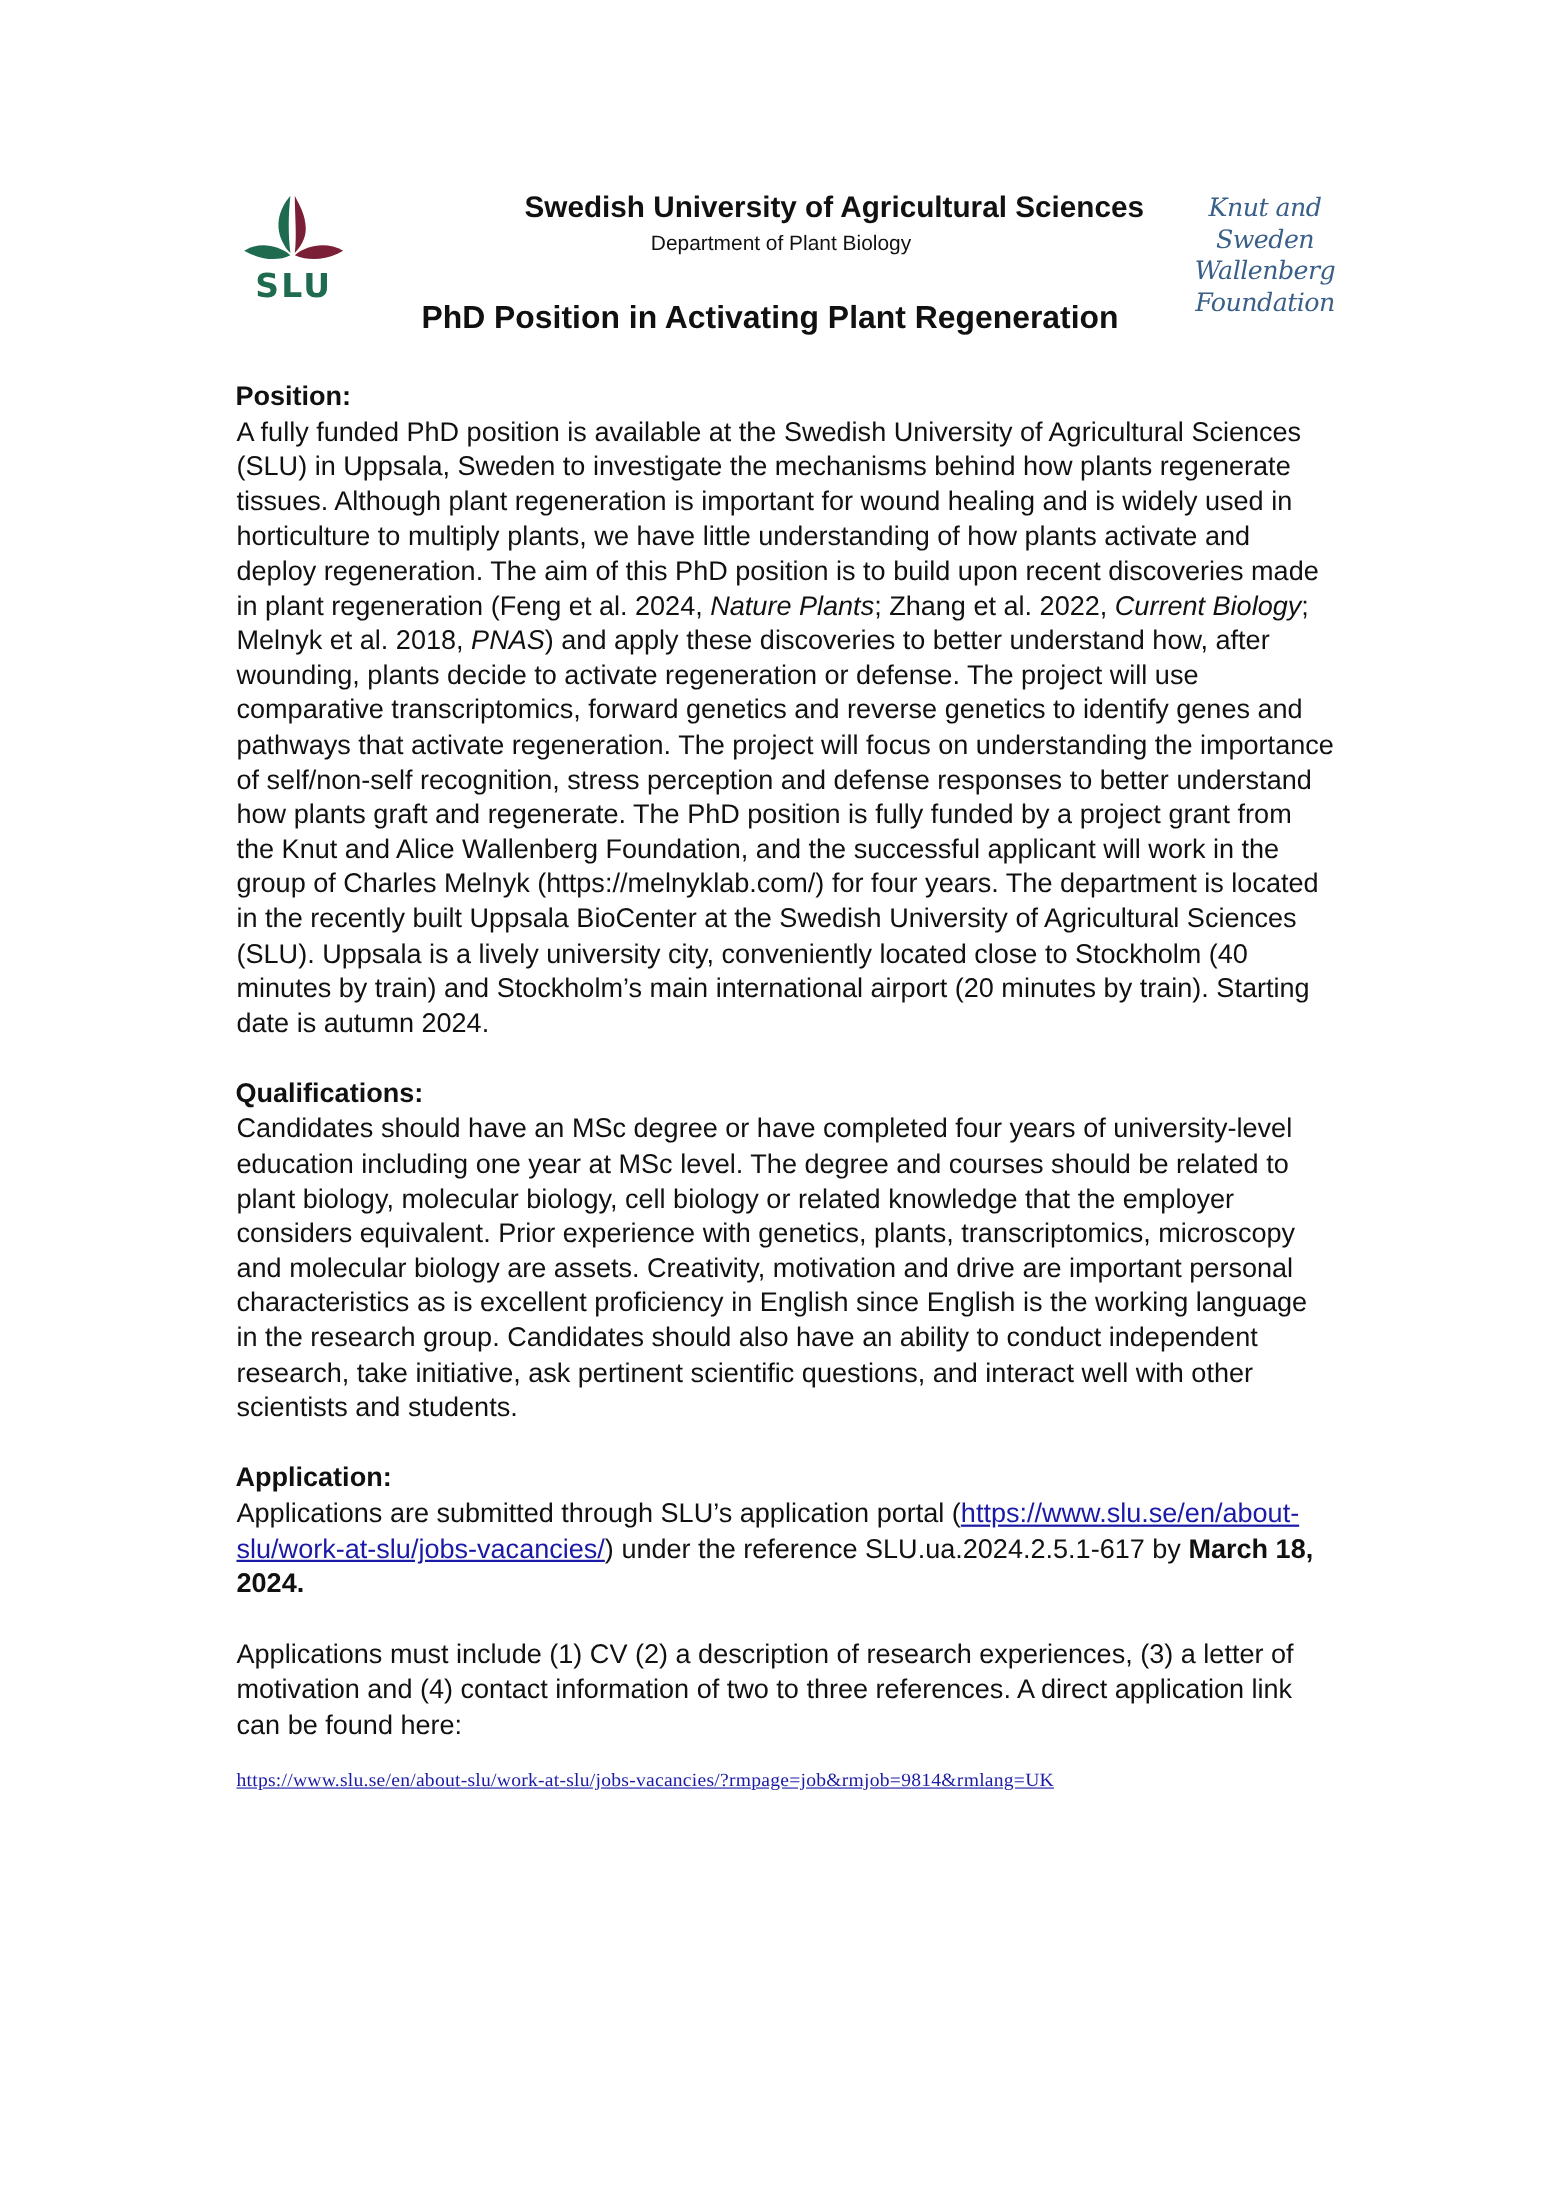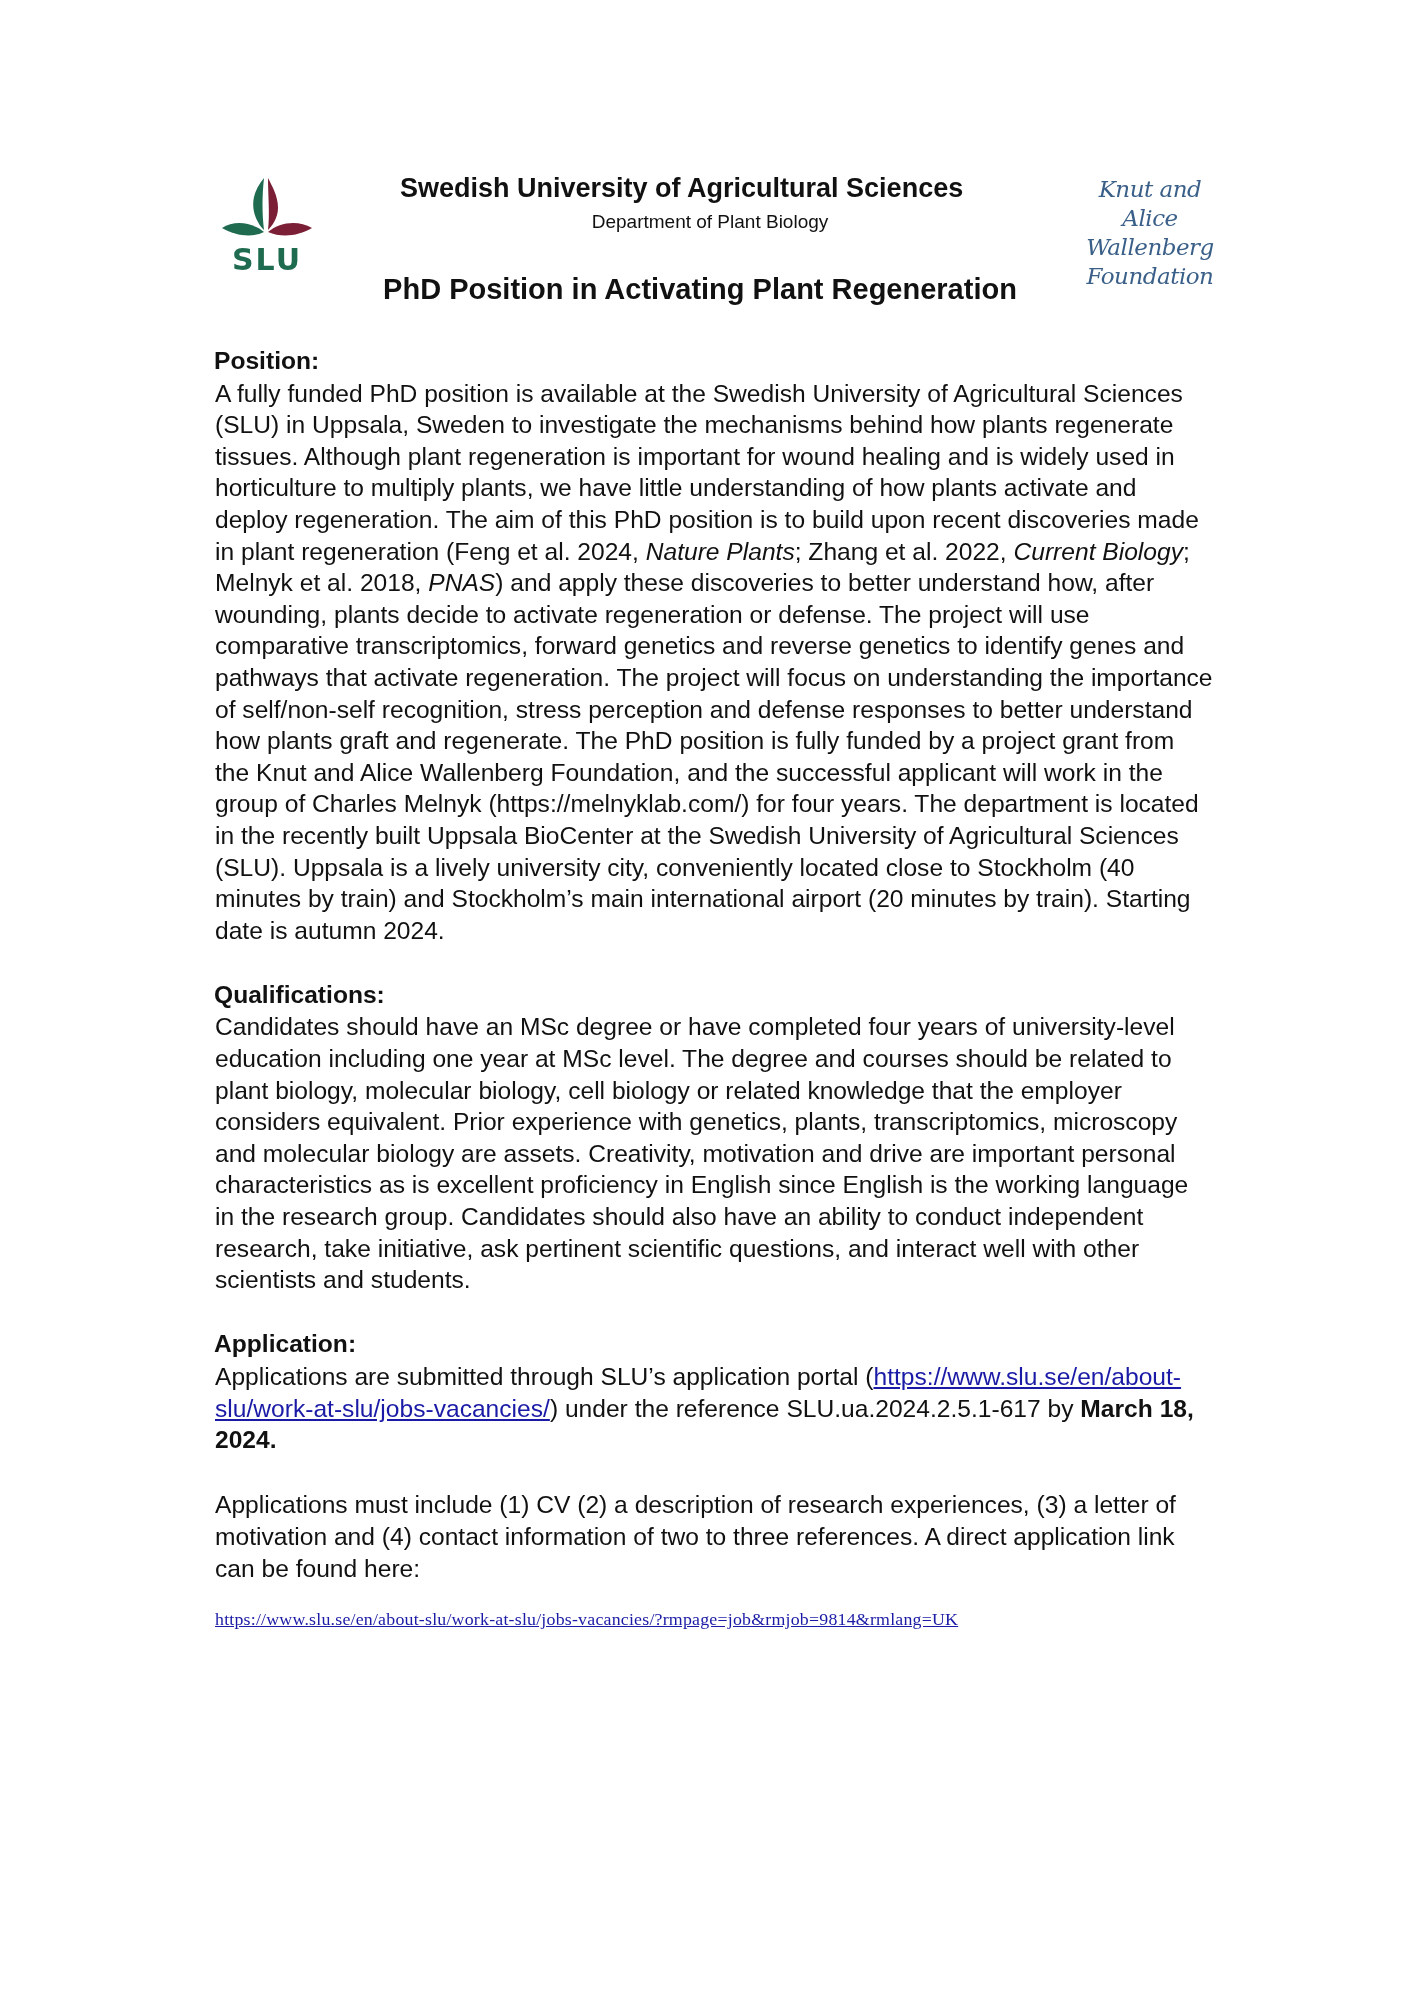--- a/index.html
+++ b/index.html
@@ -6,21 +6,21 @@
     body { width: 1413px; height: 2000px; position: relative; overflow: hidden;
            font-family: "Liberation Sans", sans-serif; color: #111111; }
     .page { position: absolute; left: 0; top: 0; width: 1413px; height: 2000px; }
     
     .slu-logo { position: absolute; left: 212px; top: 170px; width: 110px; height: 105px; }
     .slu-logo svg { width: 100%; height: 100%; display: block; }
     .kaw-logo { position: absolute; left: 1070px; top: 175px; width: 160px; height: 90px;
                 font-family: "DejaVu Serif", serif; font-style: italic; color: #3a5f88;
                 text-align: center; line-height: 29px; font-size: 23px; letter-spacing: -0.5px; }
     .kaw-logo span { display: block; }
-    .inst-title { position: absolute; left: 400px; width: 640px; top: 172px; text-align: left;
+    .inst-title { position: absolute; left: 400px; width: 640px; top: 172px; text-align: right;
                   font-weight: bold; font-size: 27px; line-height: 32px; }
     .dept-title { position: absolute; left: 460px; width: 500px; top: 206px; text-align: center;
                   font-size: 19px; line-height: 32px; }
     .doc-title { position: absolute; left: 300px; width: 800px; top: 272px; text-align: center;
                  font-weight: bold; font-size: 29px; line-height: 34px; }
     
     .content { position: absolute; left: 214px; top: 345px; width: 1000px;
                font-size: 24.6px; line-height: 31.6px; }
     .section-heading { font-weight: bold; margin: 0; }
     .para { margin: 1px; }
@@ -49,21 +49,21 @@
 
       <path d="M56 62 C68 52 86 50 100 58 C86 66 70 68 56 62 Z" fill="#7a1f35"></path>
       <text x="55" y="100" text-anchor="middle" font-family="DejaVu Sans, sans-serif" font-weight="bold" font-size="30" fill="#1f6b4f" letter-spacing="2">SLU</text>
     </svg>
   </div>
 
   <div class="inst-title">Swedish University of Agricultural Sciences</div>
   <div class="dept-title">Department of Plant Biology</div>
 
   <div class="kaw-logo">
-    <span>Knut and Alice</span>
+    <span>Knut and Sweden</span>
     <span>Wallenberg</span>
     <span>Foundation</span>
   </div>
 
   <div class="doc-title">PhD Position in Activating Plant Regeneration</div>
 
   <div class="content">
     <p class="section-heading">Position:</p>
     <p class="para"><span>A fully funded PhD position is available at the Swedish University of Agricultural Sciences (SLU) in Uppsala, Sweden to investigate the mechanisms behind how plants regenerate tissues. Although plant regeneration is important for wound healing and is widely used in horticulture to multiply plants, we have little understanding of how plants activate and deploy regeneration. The aim of this PhD position is to build upon recent discoveries made in plant regeneration (Feng et al. 2024, </span><em>Nature Plants</em><span>; Zhang et al. 2022, </span><em>Current Biology</em><span>; Melnyk et al. 2018, </span><em>PNAS</em><span>) and apply these discoveries to better understand how, after wounding, plants decide to activate regeneration or defense. The project will use comparative transcriptomics, forward genetics and reverse genetics to identify genes and pathways that activate regeneration. The project will focus on understanding the importance of self/non-self recognition, stress perception and defense responses to better understand how plants graft and regenerate. The PhD position is fully funded by a project grant from the Knut and Alice Wallenberg Foundation, and the successful applicant will work in the group of Charles Melnyk (https://melnyklab.com/) for four years. The department is located in the recently built Uppsala BioCenter at the Swedish University of Agricultural Sciences (SLU). Uppsala is a lively university city, conveniently located close to Stockholm (40 minutes by train) and Stockholm’s main international airport (20 minutes by train). Starting date is autumn 2024.</span></p>
 

